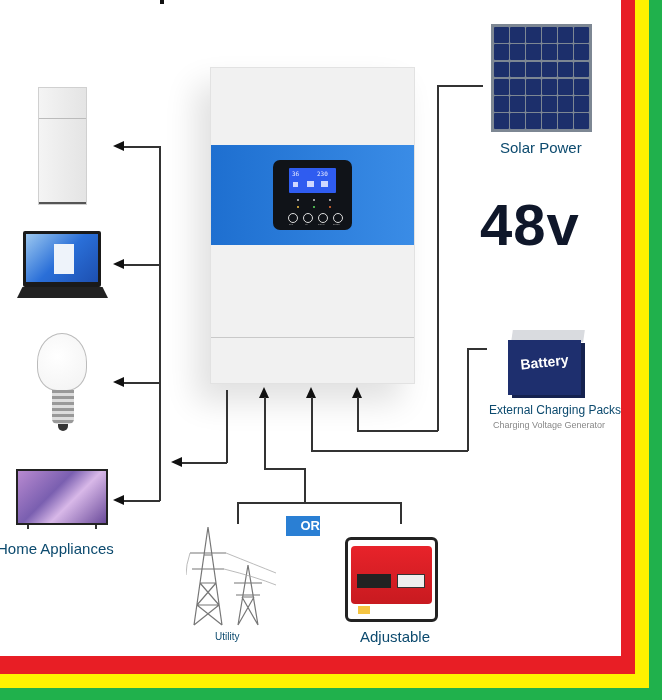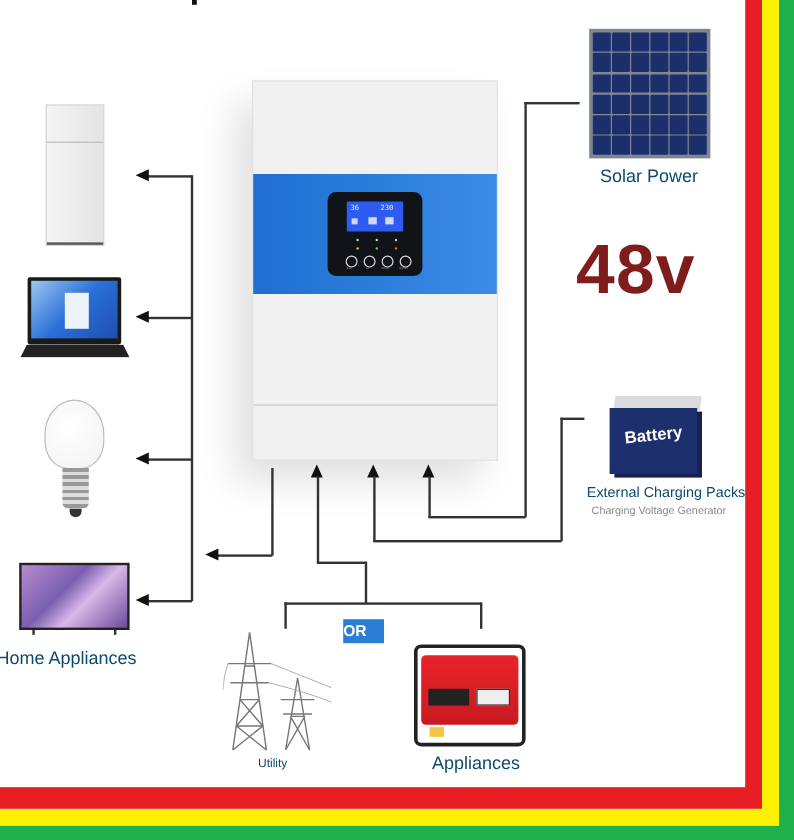--- a/index.html
+++ b/index.html
@@ -28,22 +28,22 @@
   .btn{position:absolute;top:53px;width:8px;height:8px;border:1px solid #ddd;border-radius:50%;}
   .btn-label{position:absolute;top:63px;font-size:2px;color:#aaa;}
   
   .solar{position:absolute;left:491px;top:24px;width:101px;height:108px;background:#7d8793;padding:3px;box-sizing:border-box;display:grid;grid-template-columns:repeat(6,1fr);grid-template-rows:repeat(6,1fr);gap:1.5px;}
   .solar div{background:#1c2f6b;border-radius:1px;}
   
   .bat-top{position:absolute;left:512px;top:330px;width:72px;height:12px;background:#d9dbdf;transform:skewX(-8deg);}
   .bat{position:absolute;left:508px;top:340px;width:73px;height:55px;background:#1e2f6e;box-shadow:4px 3px 0 #15224f;}
   .bat-text{position:absolute;left:0;top:14px;width:100%;text-align:center;color:#fff;font-weight:bold;font-size:14px;transform:rotate(-6deg);}
   
-  .v48{position:absolute;left:480px;top:196px;color:#7f1d1d;font-weight:bold;font-size:58px;letter-spacing:1px;line-height:1;}
-  .or{position:absolute;left:286px;top:516px;width:34px;height:20px;background:#2a7fd4;border-radius:0;color:#fff;font-weight:bold;font-size:13px;text-align:left;line-height:20px;}
+  .v48{position:absolute;left:480px;top:196px;color:#0f172a;font-weight:bold;font-size:58px;letter-spacing:1px;line-height:1;}
+  .or{position:absolute;left:286px;top:516px;width:34px;height:20px;background:#2a7fd4;border-radius:0;color:#fff;font-weight:bold;font-size:13px;text-align:right;line-height:20px;}
 </style>
 </head>
 <body>
 
 <div class="abs" style="left:160px;top:0;width:4px;height:4px;background:#111;"></div>
 
 <div class="inv">
   <div class="inv-band">
     <div class="lcd-panel">
       <div class="lcd">
@@ -191,20 +191,20 @@
 </svg>
 <div class="label" style="left:215px;top:631px;font-size:10px;">Utility</div>
 
 <div class="abs" style="left:345px;top:537px;width:93px;height:85px;border:3px solid #222;border-radius:6px;box-sizing:border-box;">
   <div style="position:absolute;left:3px;top:6px;width:81px;height:58px;background:linear-gradient(180deg,#e8232a,#c81a20);border-radius:4px;">
     <div style="position:absolute;left:6px;top:28px;width:34px;height:14px;background:#222;"></div>
     <div style="position:absolute;left:46px;top:28px;width:28px;height:14px;background:#eee;border:1px solid #333;box-sizing:border-box;"></div>
   </div>
   <div style="position:absolute;left:10px;top:66px;width:12px;height:8px;background:#f5c542;"></div>
 </div>
-<div class="label" style="left:360px;top:628px;font-size:15px;">Appliances</div>
+<div class="label" style="left:360px;top:628px;font-size:15px;">Adjustable</div>
 
 <div class="b-grn-r"></div>
 <div class="b-yel-r"></div>
 <div class="b-red-r"></div>
 <div class="b-grn-b"></div>
 <div class="b-yel-b"></div>
 <div class="b-red-b"></div>
 
 </body></html>

